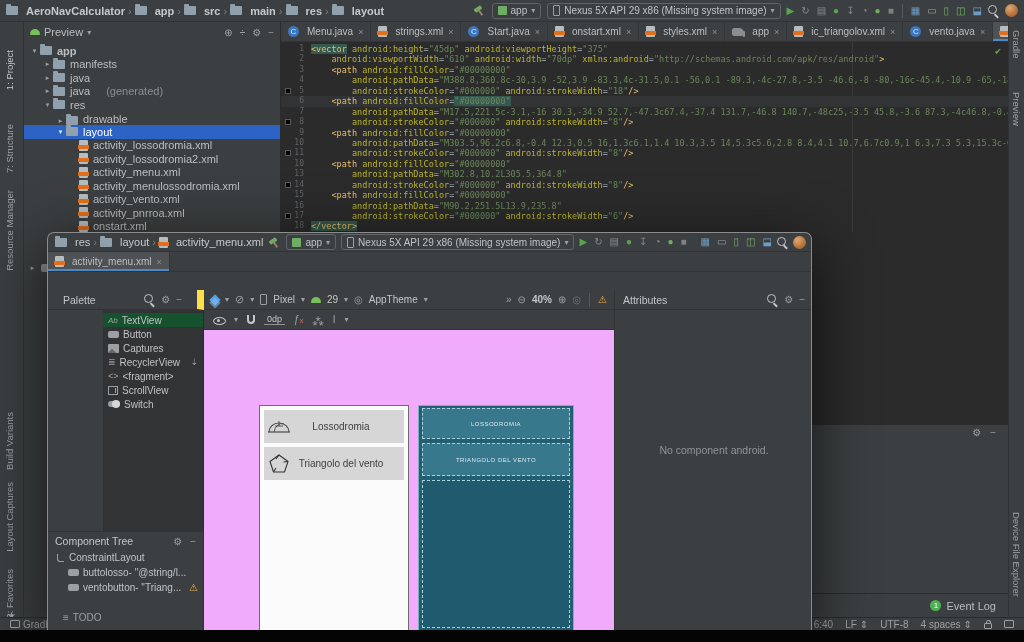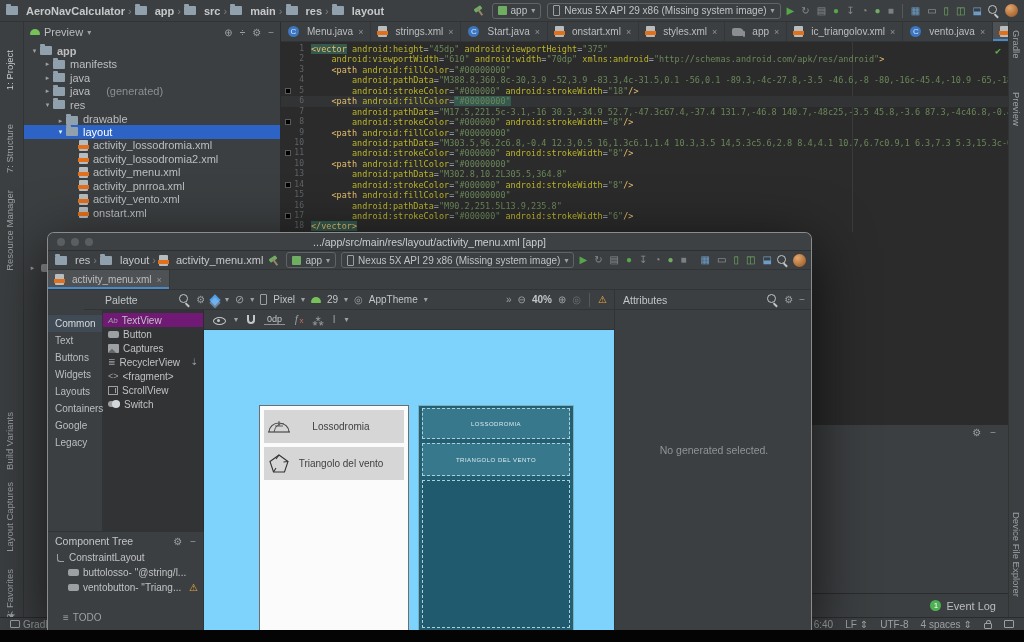--- a/index.html
+++ b/index.html
@@ -78,46 +78,46 @@
     border:1px solid #8c8c8c;border-bottom:none;border-radius:7px 7px 0 0;
     box-shadow:0 14px 60px rgba(0,0,0,.7);overflow:hidden;}
   .w2title{height:18px;background:#3e4143;border-bottom:1px solid #2d2f30;display:flex;align-items:center;
     justify-content:center;font-size:10.5px;color:#cbcdcf;position:relative;}
   .lights{position:absolute;left:9px;top:5px;display:flex;gap:6px;}
   .light{width:8px;height:8px;border-radius:50%;background:#5b5e60;}
   .w2tool{height:19px;display:flex;align-items:center;gap:5px;padding:0 7px;border-bottom:1px solid #313435;font-size:10px;}
   .w2tabs{height:20px;border-bottom:1px solid #313435;display:flex;background:#3c3f41;}
   .palhead,.dctr,.attrhead{position:absolute;top:57px;height:20px;background:#3c3f41;border-bottom:1px solid #313435;
     display:flex;align-items:center;gap:6px;font-size:10.5px;color:#c3c5c7;}
-  .palhead{left:0;width:156px;padding:0 21px;border-right:2px solid #fde047;margin-left:36px;}
+  .palhead{left:0;width:156px;padding:0 15px;border-right:7px solid #fde047;}
   .dctr{left:156px;width:410px;padding:0 7px;font-size:10px;}
   .attrhead{left:566px;width:199px;padding:0 8px;border-left:1px solid #313435;}
   .hspacer{flex:1;}
   .hic{color:#9da0a3;font-size:10px;}
   .dsep{width:1px;height:14px;background:#55585a;margin:0 2px;}
   .zoomtxt{font-weight:bold;color:#c3c5c7;}
 
   .rowB{position:absolute;left:156px;top:77px;width:410px;height:20px;background:#3c3f41;border-bottom:1px solid #313435;
     display:flex;align-items:center;gap:9px;padding:0 9px;font-size:10px;color:#c3c5c7;}
   .zdp{font-size:9px;border-bottom:1px solid #8f9294;padding:0 3px;color:#c3c6c8;}
 
   .palcats{position:absolute;left:0;top:77px;width:55px;height:221px;background:#3c3f41;border-right:1px solid #313435;padding-top:5px;}
   .pcat{height:17px;line-height:17px;padding-left:7px;font-size:10px;color:#bcbec0;white-space:nowrap;}
   .pcat.sel{background:#3f4a55;color:#d8dadc;}
   .palitems{position:absolute;left:55px;top:77px;width:101px;height:221px;background:#313335;border-right:1px solid #2a2c2d;padding-top:3px;}
   .pitem{height:14px;display:flex;align-items:center;gap:4px;padding-left:5px;font-size:10px;color:#c0c2c4;position:relative;white-space:nowrap;}
-  .pitem.sel{background:#701a75;}
+  .pitem.sel{background:#14532d;}
   .pdl{position:absolute;right:5px;font-size:9px;color:#9da0a3;}
 
   .ctreep{position:absolute;left:0;top:298px;width:156px;height:100px;background:#3c3f41;border-top:1px solid #313435;border-right:1px solid #313435;}
   .cthead{height:18px;display:flex;align-items:center;gap:8px;padding:0 7px;font-size:10.5px;color:#c3c5c7;}
   .ctrow{height:15px;display:flex;align-items:center;gap:4px;font-size:10px;color:#c0c2c4;white-space:nowrap;overflow:hidden;position:relative;}
   .ctwarn{position:absolute;right:5px;color:#e8a33d;font-size:10px;}
 
-  .dsurface{position:absolute;left:156px;top:97px;width:410px;height:301px;background:#7dd3fc;}
+  .dsurface{position:absolute;left:156px;top:97px;width:410px;height:301px;background:#f0abfc;}
   .phone{position:absolute;left:55px;top:75px;width:150px;height:226px;background:#fbfbfb;border:1px solid #6e6e6e;}
   .pbtn{position:absolute;left:4px;right:4px;height:33px;background:#d6d6d6;display:flex;align-items:center;}
   .pbicon{width:30px;display:flex;justify-content:center;flex:none;}
   .pblabel{flex:1;text-align:center;font-size:10px;color:#3f3f3f;padding-right:16px;}
   .bp{position:absolute;left:214px;top:75px;width:156px;height:226px;background:#235f70;border:1px solid #7cb0be;}
   .bprect{position:absolute;left:3px;right:3px;background:#37788c;border:1px dashed #a9d2dd;
     display:flex;align-items:center;justify-content:center;}
   .bprect.dark{background:#1f5a6e;}
   .bplabel{font-size:6px;color:#d9ebf1;letter-spacing:.5px;}
   .attrbody{position:absolute;left:566px;top:77px;width:199px;height:321px;background:#3c3f41;border-left:1px solid #313435;}
@@ -363,26 +363,31 @@
           <span class="tl">activity_lossodromia2.xml</span>
         </div>
         <div class="trow" style="padding-left: 44px;">
           <span class="arrow"> </span>
           <span class="ic-xml"></span>
           <span class="tl">activity_menu.xml</span>
         </div>
         <div class="trow" style="padding-left: 44px;">
           <span class="arrow"> </span>
           <span class="ic-xml"></span>
-          <span class="tl">activity_pnrroa.xml</span>
+          <span class="tl">activity_menulossodromia.xml</span>
         </div>
         <div class="trow" style="padding-left: 44px;">
           <span class="arrow"> </span>
           <span class="ic-xml"></span>
           <span class="tl">activity_vento.xml</span>
+        </div>
+        <div class="trow" style="padding-left: 44px;">
+          <span class="arrow"> </span>
+          <span class="ic-xml"></span>
+          <span class="tl">activity_pnrroa.xml</span>
         </div>
         <div class="trow" style="padding-left: 44px;">
           <span class="arrow"> </span>
           <span class="ic-xml"></span>
           <span class="tl">onstart.xml</span>
         </div>
       </div>
 
     <div class="editor">
       <div class="marginline"></div>
@@ -442,28 +447,20 @@
           <span>4 spaces</span>
           <span>⇕</span>
         </span>
       <span class="i-lock"></span>
       <span class="i-mon"></span>
     </div>
   </div>
 
   <div class="w2">
 
-    <div class="w2title">
-      <span class="lights">
-        <span class="light"></span>
-        <span class="light"></span>
-        <span class="light"></span>
-      </span>
-      <span>.../app/src/main/res/layout/activity_menu.xml [app]</span>
-    </div>
 
     <div class="w2tool">
       <div class="crumbs" style="font-weight:normal;">
           <span class="crumb">
             <span class="ic-folder"></span>
             <span>res</span>
           </span>
           <span class="csep">›</span>
           <span class="crumb">
             <span class="ic-folder"></span>
@@ -560,30 +557,20 @@
       <span class="i-eye"></span>
         <span class="caret">▾</span>
       <span class="i-magnet"></span>
       <span class="zdp">0dp</span>
       <span class="hic">ƒ<span style="color:#d26a5e;font-size:8px;">x</span></span>
       <span class="hic">⁂</span>
       <span class="hic" style="font-style:normal;">I</span>
         <span class="caret">▾</span>
     </div>
 
-    <div class="palcats">
-        <div class="pcat sel">Common</div>
-        <div class="pcat">Text</div>
-        <div class="pcat">Buttons</div>
-        <div class="pcat">Widgets</div>
-        <div class="pcat">Layouts</div>
-        <div class="pcat">Containers</div>
-        <div class="pcat">Google</div>
-        <div class="pcat">Legacy</div>
-      </div>
     <div class="palitems">
         <div class="pitem sel">
           <span class="txticon">Ab</span>
           <span>TextView</span>
         </div>
         <div class="pitem">
           <span class="i-btn"></span>
           <span>Button</span>
         </div>
         <div class="pitem">
@@ -663,21 +650,21 @@
         </div>
         <div class="bprect" style="top:37px;height:33px;">
           <span class="bplabel">TRIANGOLO DEL VENTO</span>
         </div>
         <div class="bprect dark" style="top:74px;bottom:2px;"></div>
       </div>
     </div>
 
     <div class="attrbody">
       <div class="attrempty">
-        <div>No generated selected.</div>
+        <div>No component android.</div>
         <div style="height:15px;"></div>
       </div>
     </div>
 
     <div class="todo">
       <span>≡</span>
       <span>TODO</span>
     </div>
   </div>
 

